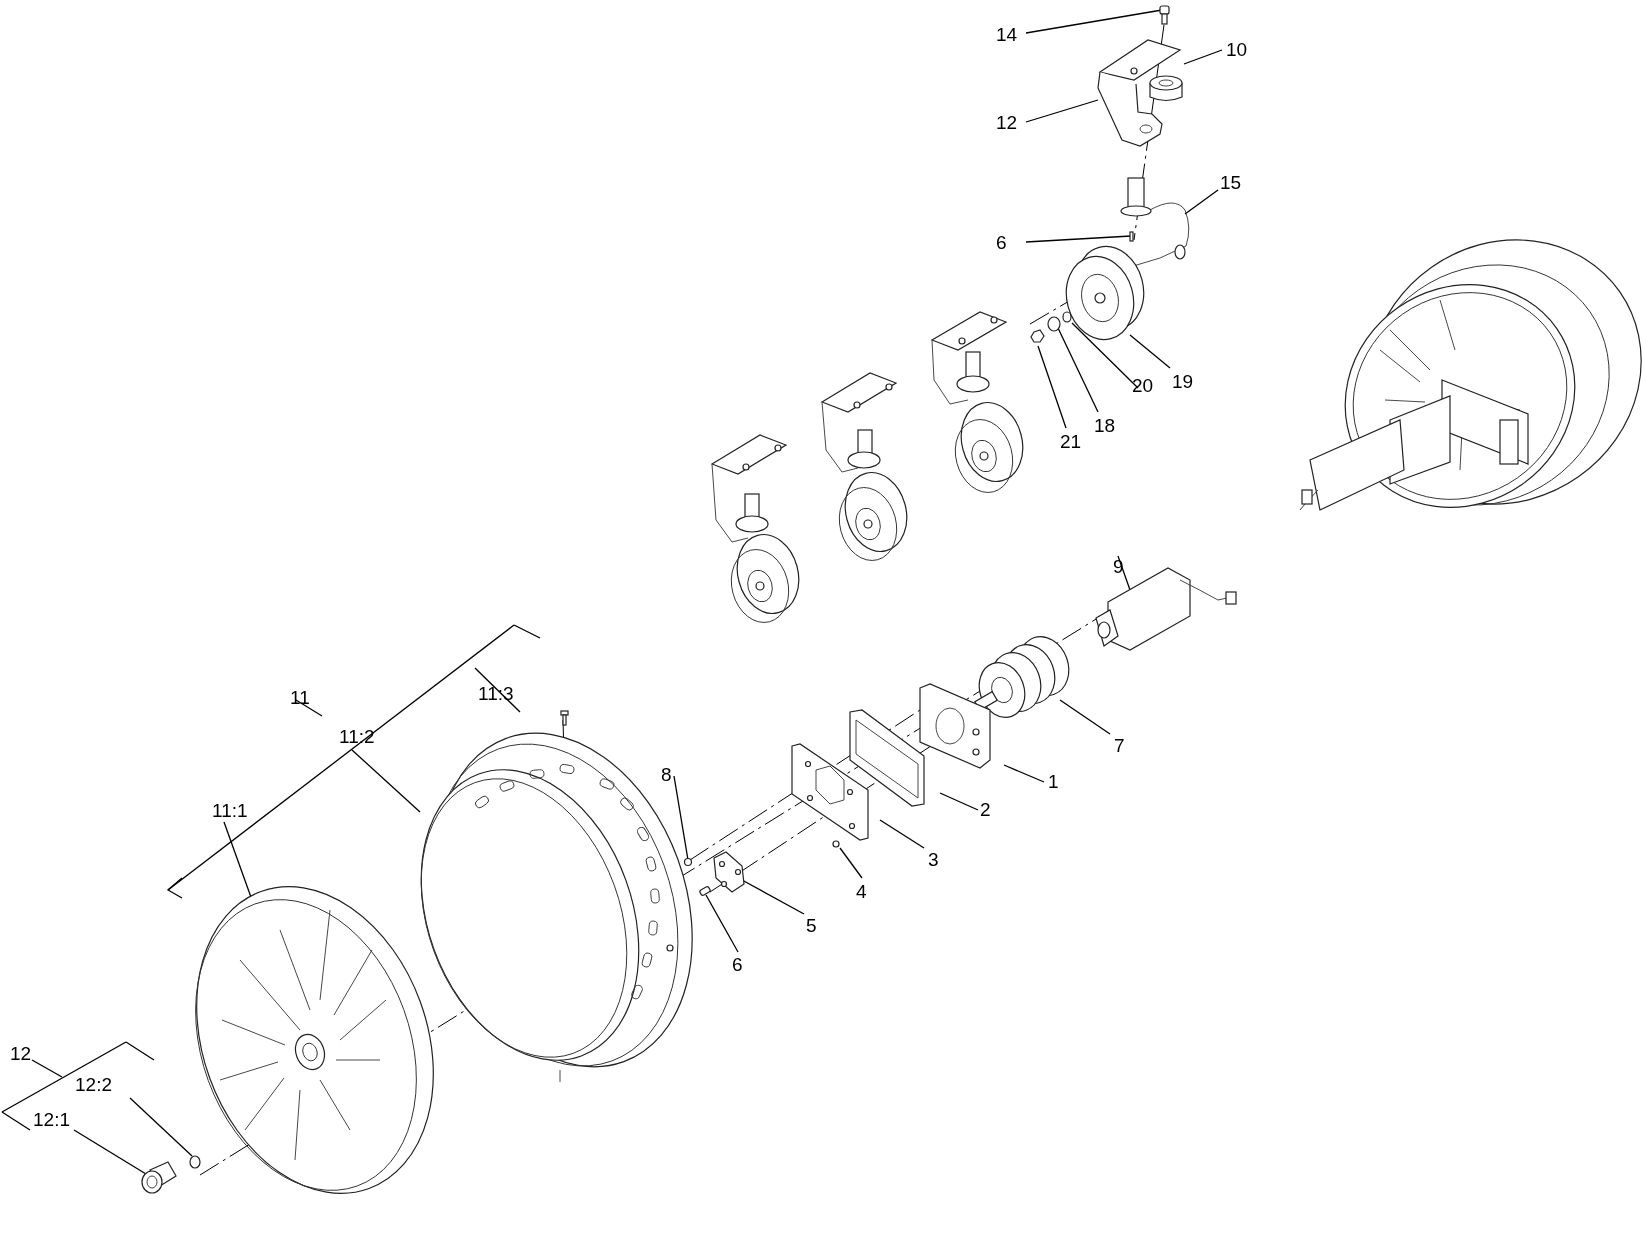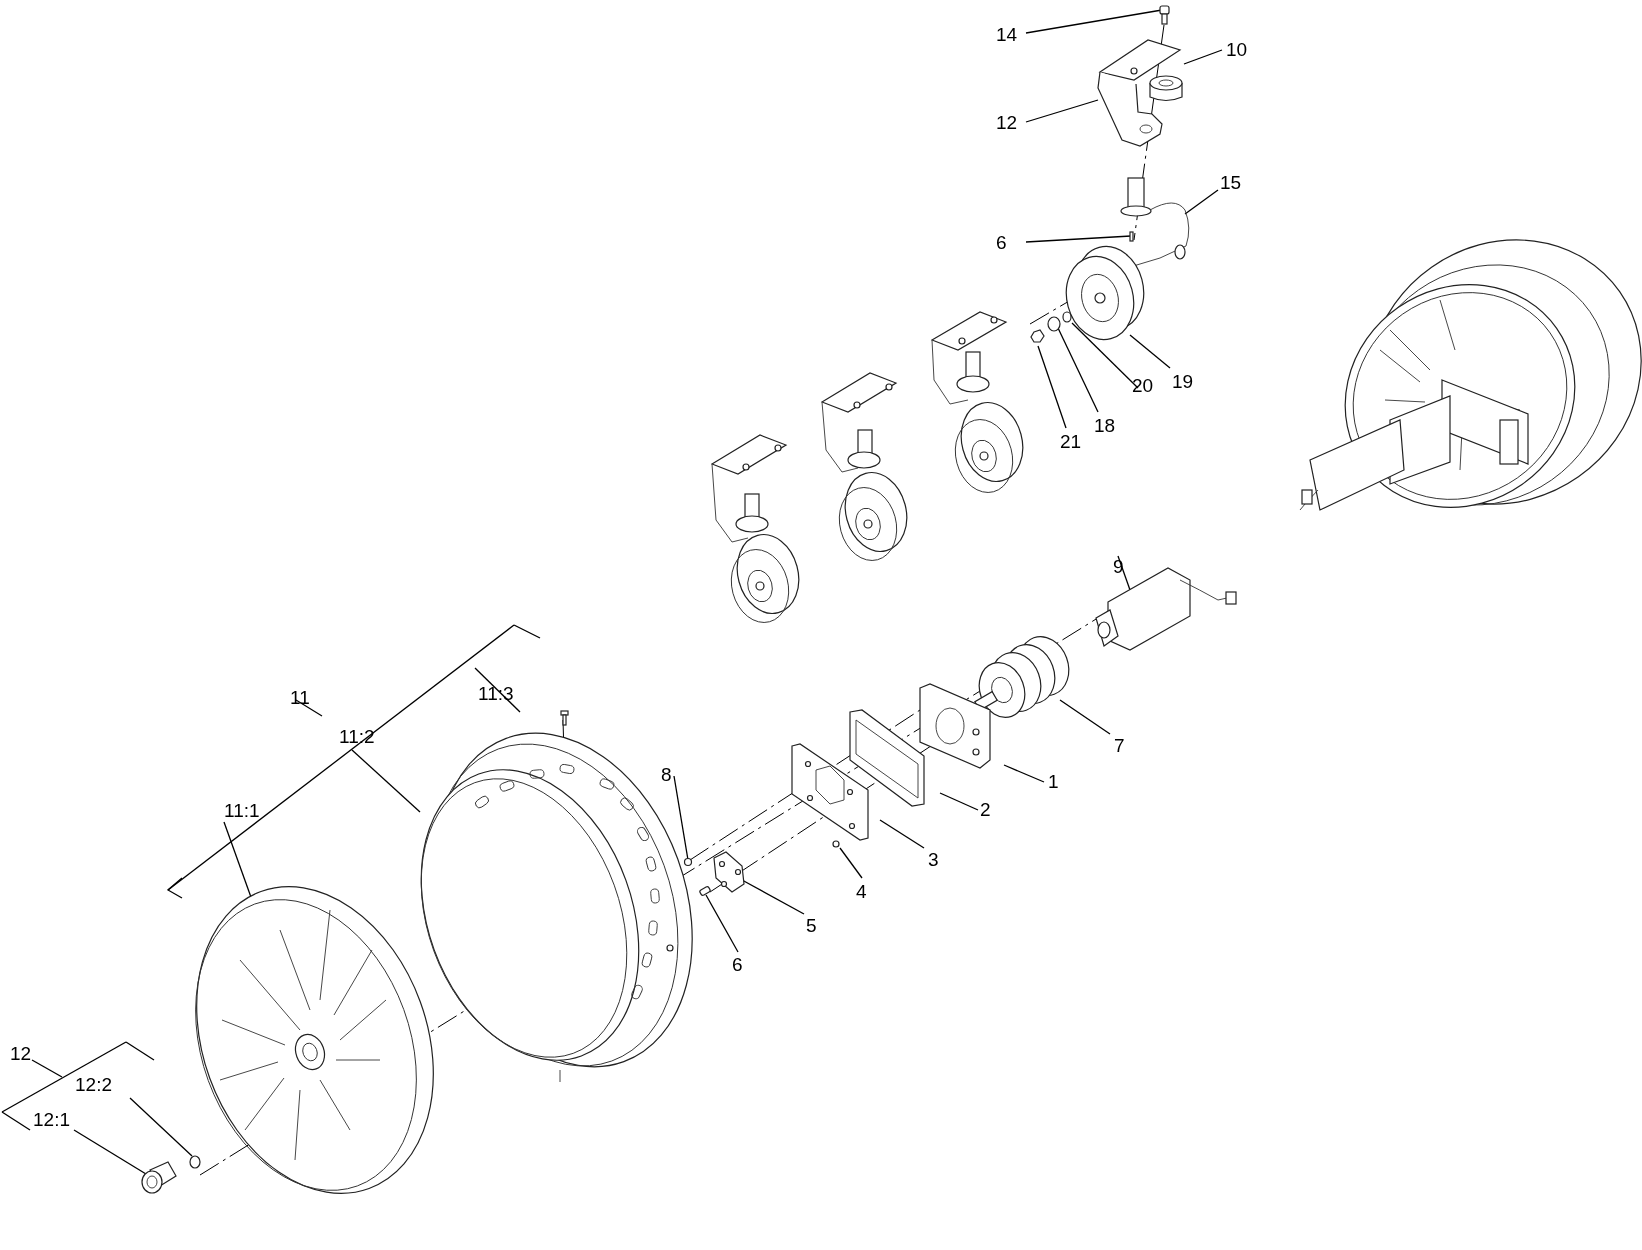--- a/index.html
+++ b/index.html
@@ -286,21 +286,21 @@
   <span class="lbl" style="left:1048px;top:772px">1</span>
   <span class="lbl" style="left:980px;top:800px">2</span>
   <span class="lbl" style="left:928px;top:850px">3</span>
   <span class="lbl" style="left:856px;top:882px">4</span>
   <span class="lbl" style="left:806px;top:916px">5</span>
   <span class="lbl" style="left:732px;top:955px">6</span>
   <span class="lbl" style="left:1114px;top:736px">7</span>
   <span class="lbl" style="left:661px;top:765px">8</span>
   <span class="lbl" style="left:1113px;top:557px">9</span>
   <span class="lbl" style="left:290px;top:688px">11</span>
-  <span class="lbl" style="left:224px;top:801px">11:1</span>
+  <span class="lbl" style="left:212px;top:801px">11:1</span>
   <span class="lbl" style="left:339px;top:727px">11:2</span>
   <span class="lbl" style="left:478px;top:684px">11:3</span>
   <span class="lbl" style="left:10px;top:1044px">12</span>
   <span class="lbl" style="left:33px;top:1110px">12:1</span>
   <span class="lbl" style="left:75px;top:1075px">12:2</span>
   <span class="lbl" style="left:996px;top:113px">12</span>
   <span class="lbl" style="left:996px;top:25px">14</span>
   <span class="lbl" style="left:1220px;top:173px">15</span>
   <span class="lbl" style="left:1226px;top:40px">10</span>
   <span class="lbl" style="left:996px;top:233px">6</span>

